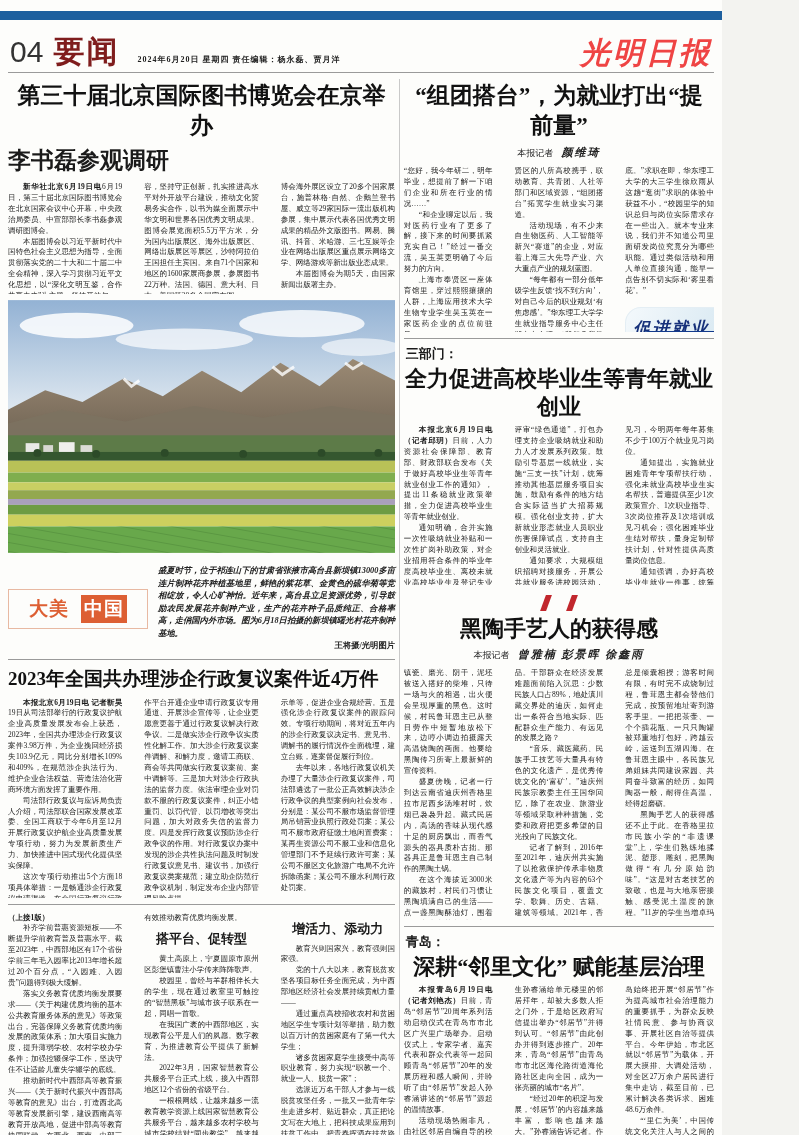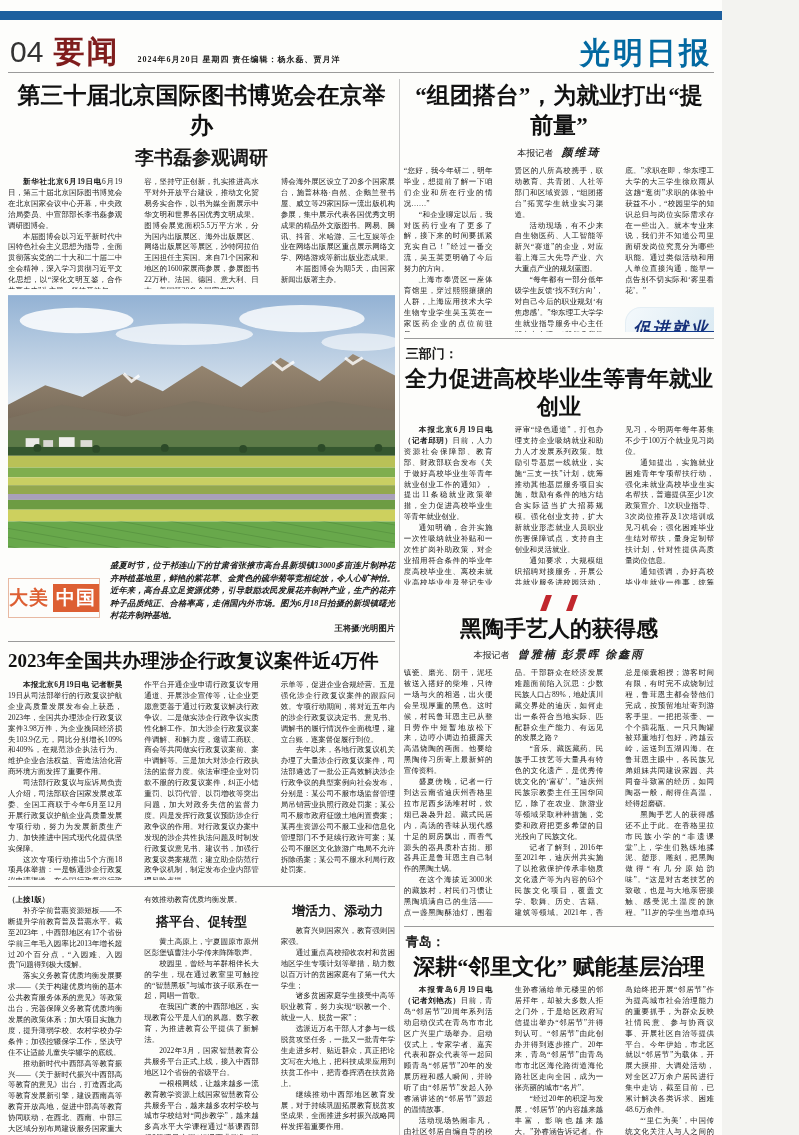--- a/index.html
+++ b/index.html
@@ -3,48 +3,48 @@
 <meta charset="utf-8">
 <style>
   html,body{margin:0;padding:0;background:#f3f3f0;}
   .page{position:relative;width:722px;height:1135px;background:#fdfdfb;overflow:hidden;
         font-family:"Liberation Serif","DejaVu Serif",serif;color:#1a1a1a;}
   .topbar{height:9px;background:#1d5f9e;margin-top:11px;}
   .mastrow{display:flex;align-items:flex-end;padding:4px 10px 2px 10px;height:44px;}
   .pageno{font-family:"Liberation Sans",sans-serif;font-size:30px;color:#333;margin-right:10px;line-height:32px;}
   .section{font-size:31px;font-weight:bold;color:#7f1d1d;line-height:32px;letter-spacing:2px;}
   .dateline{font-size:8px;font-weight:bold;color:#222;margin:0 0 3px 18px;letter-spacing:1px;}
-  .masthead{margin-left:auto;font-size:30px;font-weight:bold;color:#0369a1;line-height:30px;letter-spacing:3px;}
+  .masthead{margin-left:auto;font-size:30px;font-weight:bold;font-style:italic;color:#ef4444;line-height:30px;letter-spacing:3px;}
   .hrule{border-top:1px solid #9a9a9a;margin:2px 8px 0 8px;}
   .content{display:flex;padding:0 8px;}
   .half{width:387px;}
   .vdiv{width:1px;background:#c9c9c9;margin:6px 4px 0 4px;}
   h1,h2,h3{margin:0;font-weight:bold;color:#111;}
   .hl1{font-size:23px;text-align:center;letter-spacing:0;line-height:30px;margin-top:8px;}
-  .sub1{font-size:19px;text-align:center;font-weight:bold;margin:4px 0 6px 0;}
+  .sub1{font-size:23px;font-weight:bold;margin:4px 0 6px 0;}
   .hl2{font-size:19px;text-align:left;line-height:26px;margin:6px 0 6px 0;}
   .hlr{font-size:23px;text-align:center;line-height:30px;margin-top:8px;}
   .hlr2{font-size:22px;text-align:center;line-height:28px;margin:2px 0 4px 0;}
   .kicker{font-size:13px;font-weight:bold;margin:6px 0 0 2px;}
   .byline{text-align:center;font-size:9px;margin:4px 0 6px 0;color:#222;}
   .byline .nm{font-size:11px;font-weight:bold;font-style:italic;margin-left:6px;letter-spacing:2px;}
   .redk{display:flex;justify-content:center;align-items:center;margin:10px 0 4px 0;}
   .redk .slash{width:6px;height:16px;background:#c1272d;transform:skewX(-20deg);margin:0 10px;}
   .redk .rt{color:#c1272d;font-size:17px;font-weight:bold;letter-spacing:3px;}
   .cols{display:flex;gap:22px;margin-top:2px;}
   .col{flex:1;overflow:hidden;}
   .b112 .col{height:112px}.b200 .col{height:200px}.b313 .col{height:313px}
   .b166 .col{height:166px}.b160 .col{height:160px}.b252 .col{height:252px}.b218 .col{height:218px}
   .para{margin:0;font-size:7.5px;line-height:10.9px;text-align:justify;text-indent:2em;}
   .para.cont{text-indent:0;}
   .para.bold{font-weight:bold;text-indent:0;}
   .para.colhead{text-indent:0;text-align:center;font-weight:bold;font-size:13px;line-height:17px;margin:7px 0;}
   .photo{margin-top:6px;}
   .caprow{display:flex;align-items:center;gap:10px;padding:8px 0 6px 0;border-bottom:1px solid #9a9a9a;}
-  .dmbox{flex:0 0 auto;border:1px solid #e8b9a2;padding:5px 0;display:flex;align-items:center;gap:4px;}
+  .dmbox{flex:0 0 auto;border:1px solid #e8b9a2;padding:5px 20px;display:flex;align-items:center;gap:12px;}
   .dmbox .dm{color:#dd5f33;font-size:19px;font-weight:bold;letter-spacing:1px;}
   .dmbox .zg{background:#dd5f33;color:#fff;font-size:19px;font-weight:bold;padding:1px 3px;letter-spacing:1px;}
   .caption{font-size:8.3px;line-height:12.5px;font-style:italic;font-weight:bold;color:#222;text-align:justify;}
   .credit{text-align:right;font-style:normal;}
   .promo{position:relative;width:170px;height:66px;margin:10px 0 0 auto;
          background:linear-gradient(115deg,#f4f9fc,#d9e9f2 55%,#cfe0ee);
          border-radius:16px 34px 16px 34px;box-shadow:inset 0 0 0 1px #e4eef4;}
   .promo .t1{position:absolute;left:8px;top:10px;font-size:17px;font-weight:bold;font-style:italic;
              color:#16307a;letter-spacing:2px;}
   .promo .t2{position:absolute;left:12px;bottom:7px;background:#123a8c;color:#fff;font-size:11px;
@@ -186,20 +186,21 @@
               <p class="para colhead">搭平台、促转型</p>
               <p class="para">黄土高原上，宁夏固原市原州区彭堡镇曹洼小学传来阵阵歌声。</p>
               <p class="para">校园里，曾经与羊群相伴长大的学生，现在通过教室里可触控的“智慧黑板”与城市孩子联系在一起，同唱一首歌。</p>
               <p class="para">在我国广袤的中西部地区，实现教育公平是人们的夙愿。数字教育，为推进教育公平提供了新解法。</p>
               <p class="para">2022年3月，国家智慧教育公共服务平台正式上线，接入中西部地区12个省份的省级平台。</p>
               <p class="para">一根根网线，让越来越多一流教育教学资源上线国家智慧教育公共服务平台，越来越多农村学校与城市学校结对“同步教学”，越来越多高水平大学课程通过“慕课西部行”等项目实现“好课西北飞”。国家中小学智慧教育平台统计数据显示，2023年，平台页面浏览量排名前十的省份中，中西部地区占70%；每百人教育资源浏览量排名前十的省份中，中西部地区占60%。此外，截至目前，“慕课西部行”已面向西部高校提供20.48万门慕课及定制化课程服务，帮助西部高校开展混合式教学935.95万门次，为西部高校师生提供一流的教育资源和服务。一根根网线，上通都市、下连山区，点亮千万中西部学子的梦想。</p>
             </div>
           <div class="col">
               <p class="para colhead">增活力、添动力</p>
               <p class="para">教育兴则国家兴，教育强则国家强。</p>
+              <p class="para">党的十八大以来，教育脱贫攻坚各项目标任务全面完成，为中西部地区经济社会发展持续贡献力量——</p>
               <p class="para">通过重点高校招收农村和贫困地区学生专项计划等举措，助力数以百万计的贫困家庭有了第一代大学生；</p>
               <p class="para">诸多贫困家庭学生接受中高等职业教育，努力实现“职教一个、就业一人、脱贫一家”；</p>
               <p class="para">选派近万名干部人才参与一线脱贫攻坚任务，一批又一批青年学生走进乡村、贴近群众，真正把论文写在大地上，把科技成果应用到扶贫工作中，把青春挥洒在扶贫路上。</p>
               <p class="para">继续推动中西部地区教育发展，对于持续巩固拓展教育脱贫攻坚成果，全面推进乡村振兴战略同样发挥着重要作用。</p>
             </div>
         </div>
       </article>
     </div>
 
     <div class="vdiv"></div>

